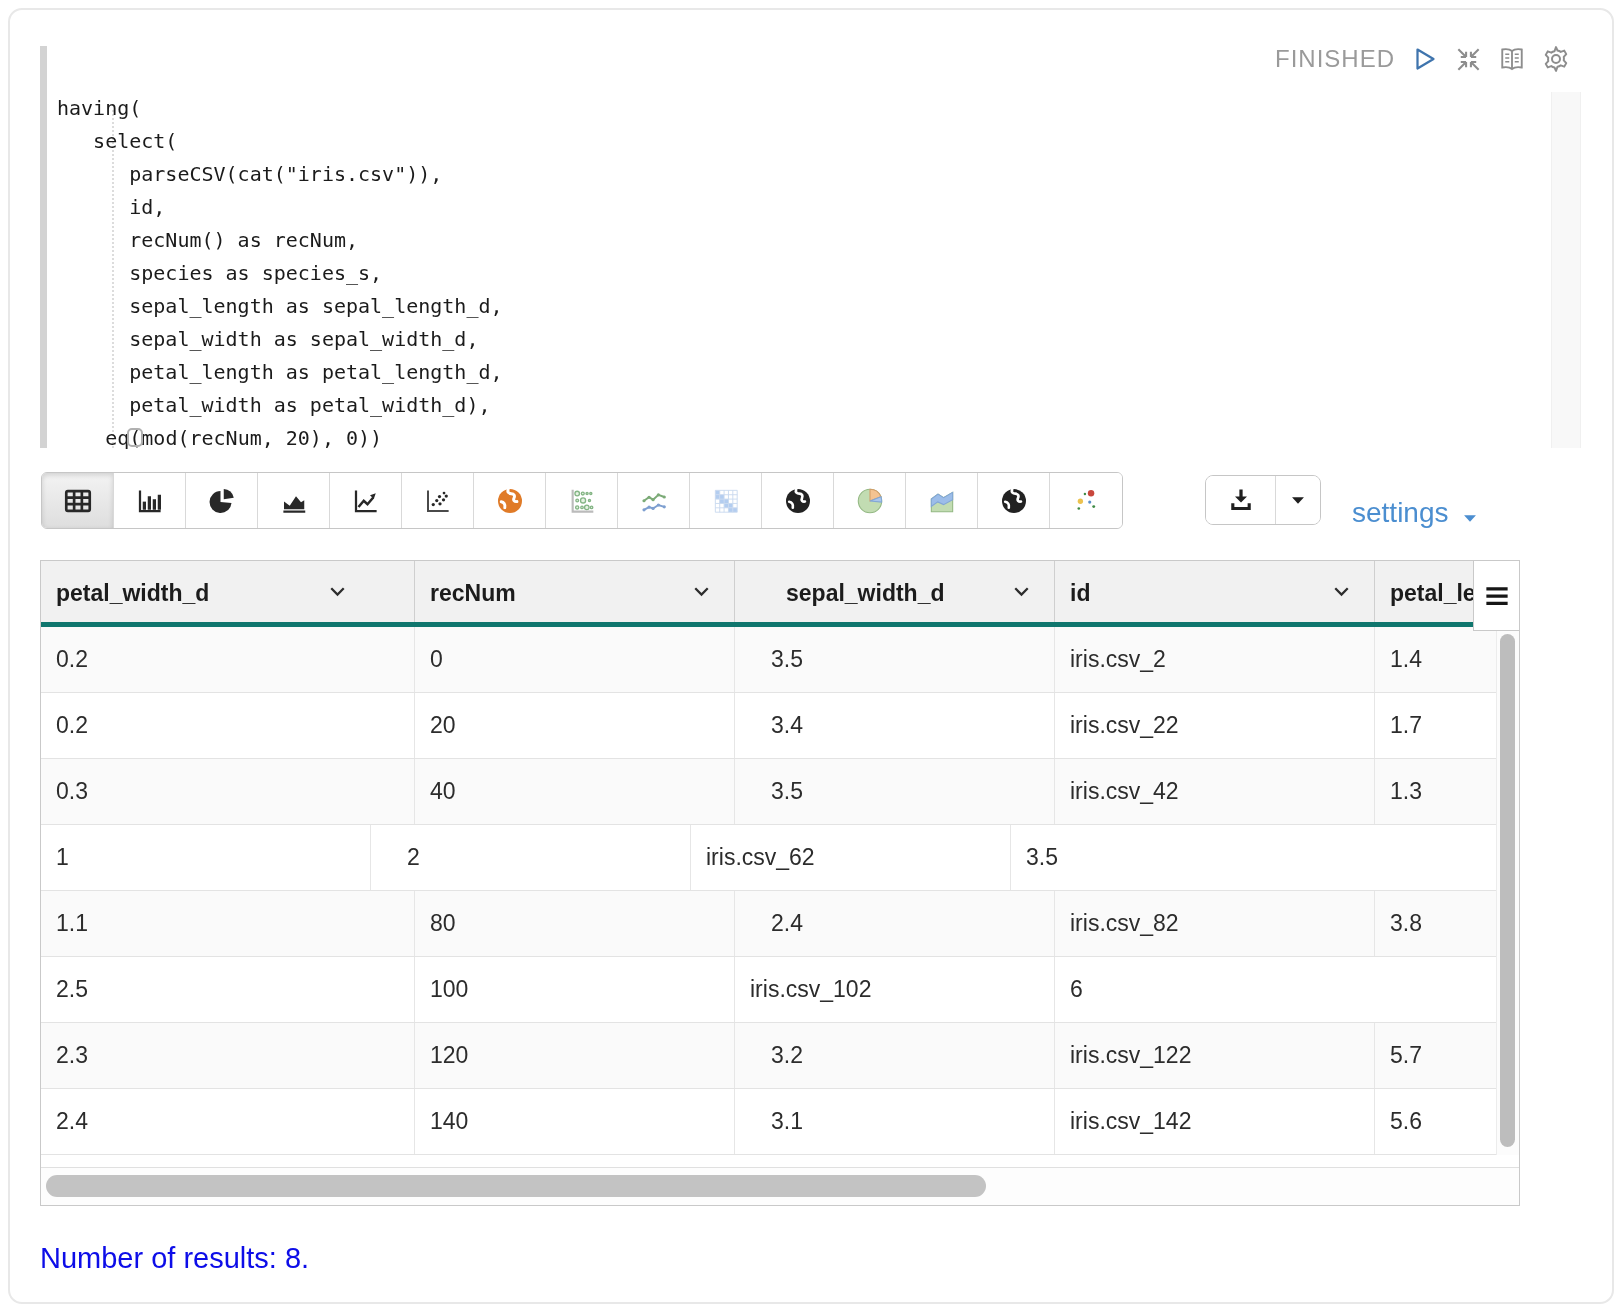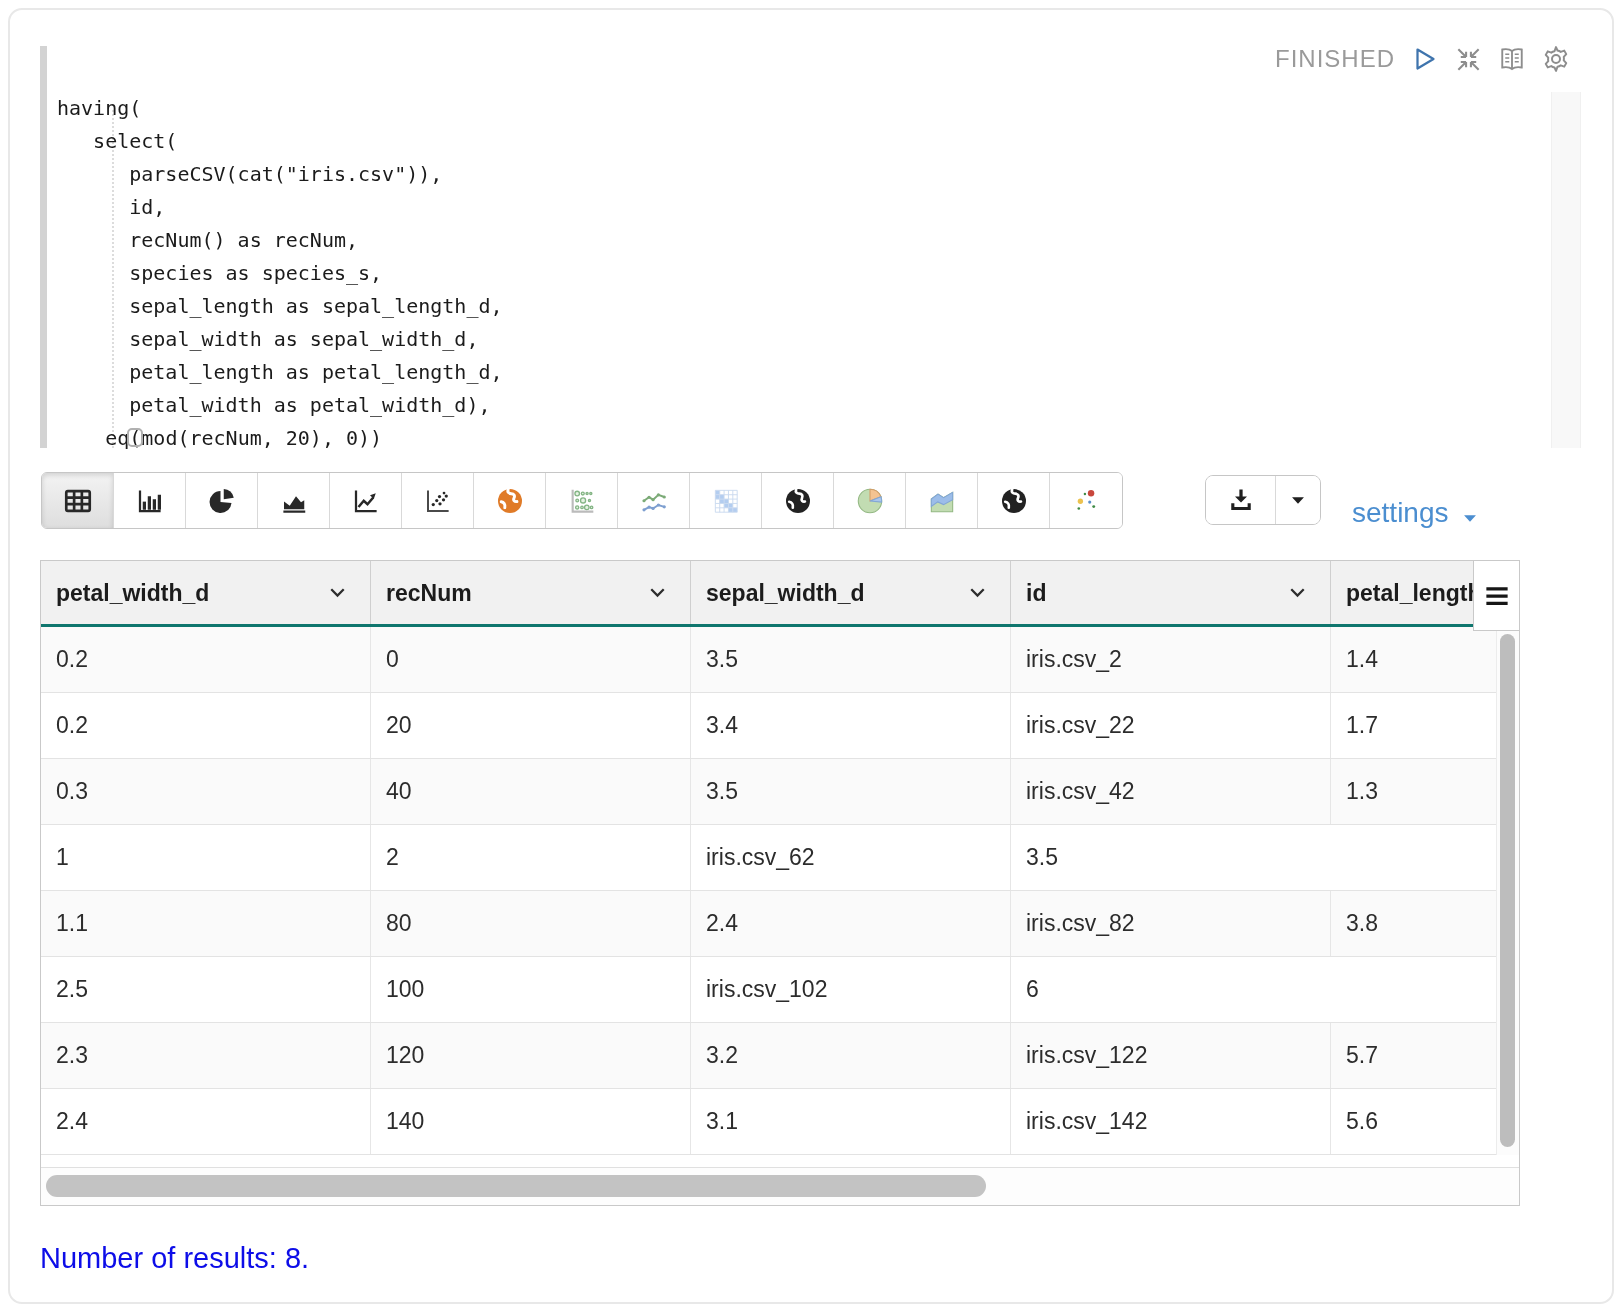--- a/index.html
+++ b/index.html
@@ -52,35 +52,35 @@
     display:flex; align-items:center; justify-content:center; cursor:pointer; }
 
   .settings-link { position:absolute; left:1342px; top:462px; height:57px;
     display:flex; align-items:flex-end; gap:10px; color:var(--accent-blue,#4b8ed0);
     font-size:28px; cursor:pointer; text-decoration:none; }
 
   
   .table-wrap { position:absolute; left:30px; top:550px; width:1480px; height:646px;
     border:1px solid #c9c9c9; background:#fff; display:flex; flex-direction:column; }
   .thead-row { display:flex; height:66px; background:#f1f1f1;
-    border-bottom:3px solid #0f766e; flex:none; }
+    border-bottom:5px solid #0f766e; flex:none; }
   .hcell { position:relative; height:100%; overflow:hidden; }
   .hcell + .hcell { border-left:1px solid #cfcfcf; }
   .hlabel { display:block; padding-left:15px; line-height:64px; font-size:23px;
     font-weight:bold; color:#1c1c1c; white-space:nowrap; }
   .hchevron { position:absolute; right:24px; top:50%; transform:translateY(-50%);
     cursor:pointer; }
   .tbody { flex:none; height:528px; overflow:hidden; }
   .trow { display:flex; height:66px; border-bottom:1px solid #e3e3e3; background:#fff; }
   .trow:nth-child(odd) { background:#fafafa; }
   .cell { height:100%; line-height:64px; padding-left:15px; font-size:23px;
     color:#2c2c2c; white-space:nowrap; overflow:hidden; }
   .cell + .cell { border-left:1px solid #e6e6e6; }
-  .c0 { width:329px; flex:none; } .c1 { width:320px; flex:none; }
-  .c2 { width:320px; flex:none; } .c3 { width:320px; flex:none; }
+  .c0 { width:329px; flex:none; } .c1 { width:320px; flex:none;margin-left:44px; }
+  .c2 { width:320px; flex:none;padding-left:36px; } .c3 { width:320px; flex:none; }
   .c4 { flex:1; }
   .strip { flex:none; height:13px; border-bottom:1px solid #e0e0e0; background:#fff; }
   .hscroll { flex:1; position:relative; background:#fdfdfd; }
   .hthumb { position:absolute; left:5px; top:7px; width:940px; height:22px;
     background:#c3c3c3; border-radius:11px; cursor:pointer; }
   .menu-box { position:absolute; top:0; right:0; width:46px; height:70px;
     background:#fff; border-left:1px solid #c9c9c9; border-bottom:1px solid #c9c9c9;
     display:flex; align-items:center; justify-content:center; cursor:pointer; z-index:3; }
   .vscroll { position:absolute; top:67px; bottom:50px; right:0; width:23px;
     background:#fcfcfc; border-left:1px solid #ececec; z-index:2; }

